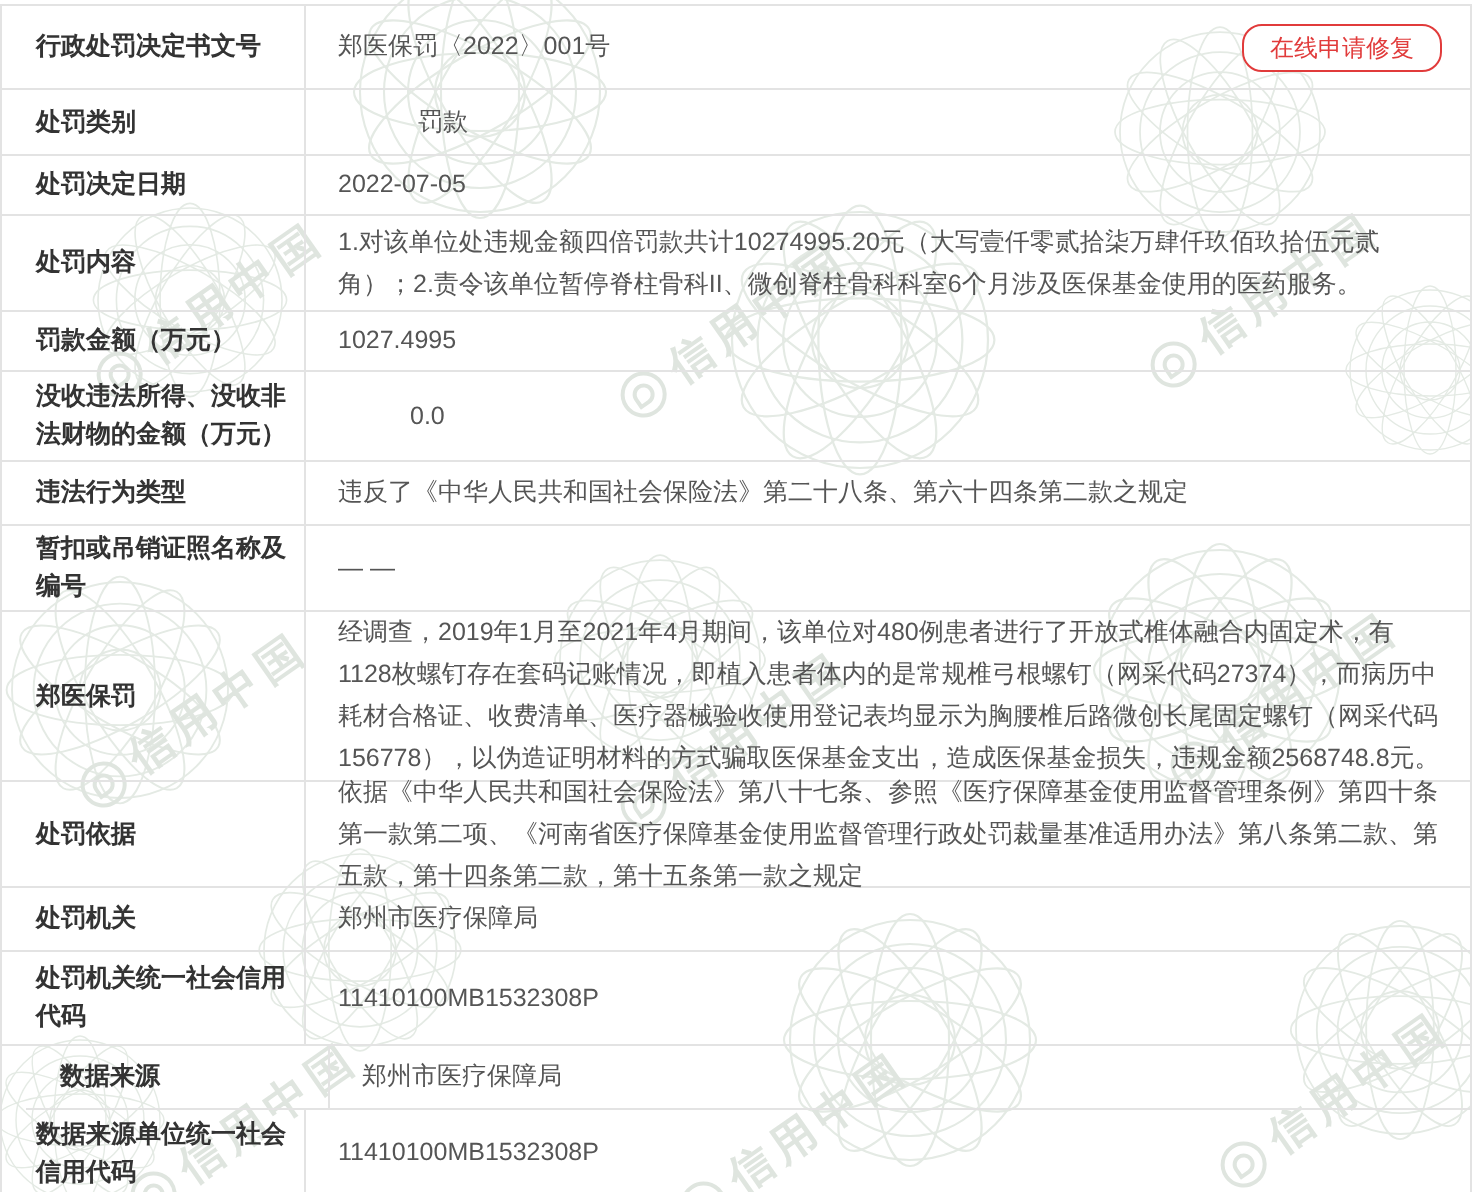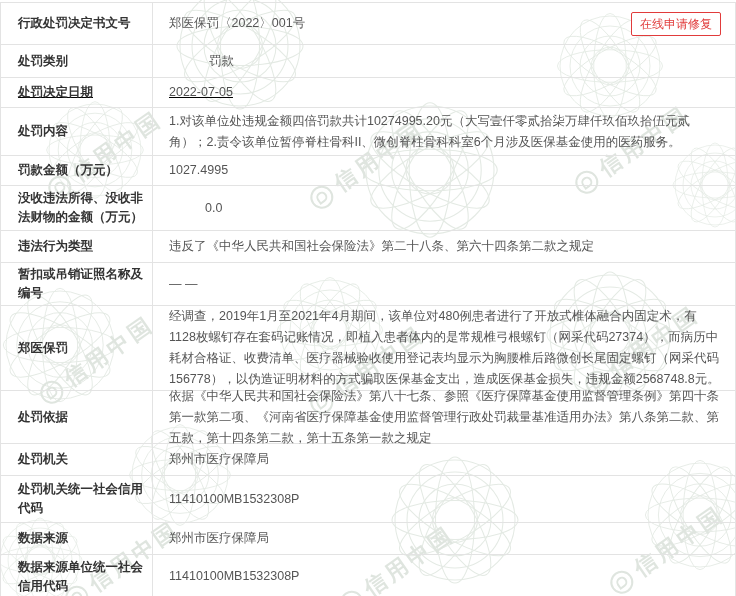--- a/index.html
+++ b/index.html
@@ -46,35 +46,35 @@
     display: flex; align-items: center;
     border-right: 1px solid #e3e3e3;
     font-size: 12.5px; font-weight: bold; color: #333333; line-height: 19px;
   }
   .cell-value {
     flex: 1 1 auto; box-sizing: border-box;
     padding: 3px 12px 3px 16px;
     display: flex; align-items: center;
     font-size: 12.5px; color: #555555; line-height: 21px;
   }
-  .r1  { height: 42px; } .r2  { height: 33px; gap: 40px; } .r3  { height: 30px; text-decoration: underline; }
+  .r1  { height: 42px; } .r2  { height: 33px; gap: 40px; } .r3  { height: 30px; }
   .r4  { height: 48px; } .r5  { height: 30px; } .r6  { height: 45px; gap: 36px; }
   .r7  { height: 43px; } .r8  { height: 32px; } .r9  { height: 85px; }
   .r10 { height: 53px; } .r11 { height: 32px; } .r12 { height: 47px; }
-  .r13 { height: 32px; } .r14 { height: 44px; }
+  .r13 { height: 32px; margin-left: 12px; } .r14 { height: 44px; }
 
   .value-text { display: inline-block; }
 
   .repair-btn {
     margin-left: auto; margin-right: 2px; flex: 0 0 auto;
     background: #ffffff;
-    border: 1px solid #e13b3b; border-radius: 2px;
+    border: 1px solid #e13b3b; border-radius: 10px;
     color: #e13b3b;
     font-size: 12px; line-height: 14px;
-    padding: 4px 8px;
+    padding: 4px 13px;
     cursor: pointer;
     font-family: inherit;
   }
 </style>
 </head>
 <body>
 
 <div class="page">
 
   <div class="wm-layer">

